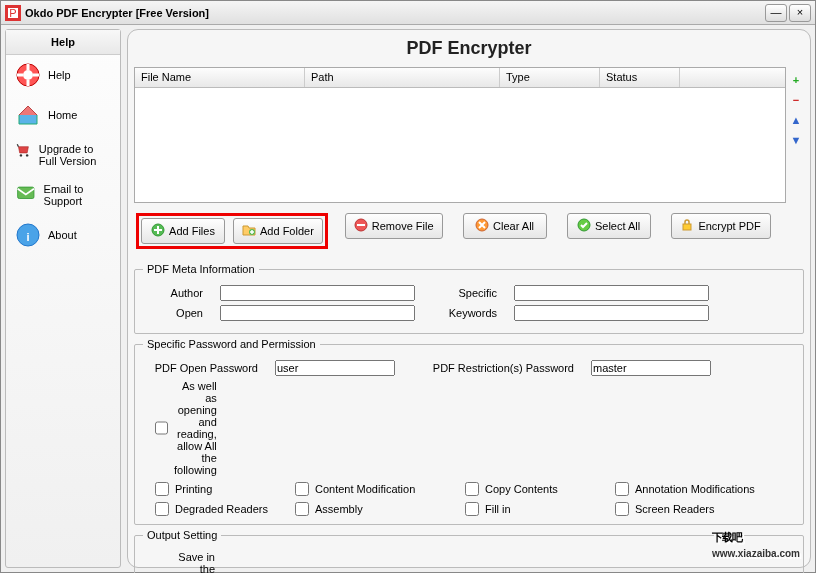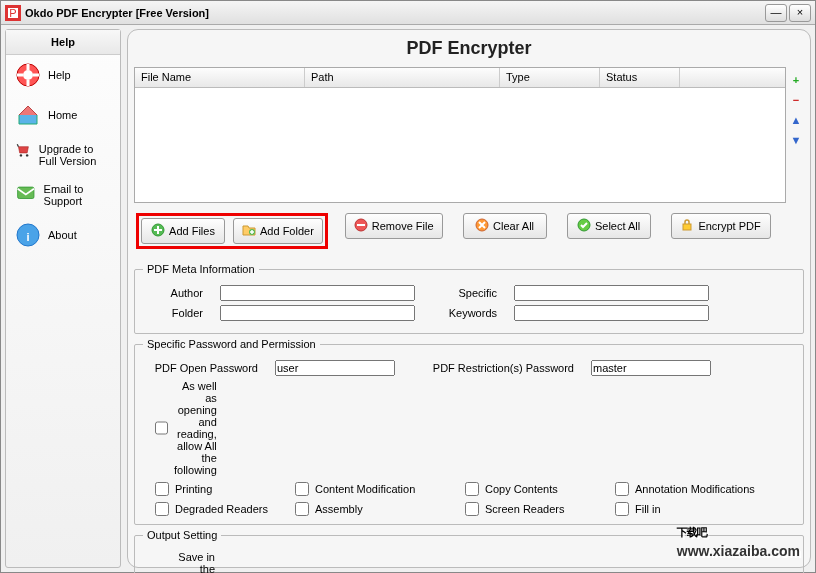--- a/index.html
+++ b/index.html
@@ -28,21 +28,21 @@
 fieldset { border: 1px solid #bbb; border-radius: 2px; padding: 6px 8px 8px 8px; margin-top: 4px; }
 legend { padding: 0 4px; font-size: 11px; }
 .form-row { display: flex; align-items: center; gap: 6px; margin: 4px 0; }
 .form-row label { width: 60px; text-align: right; }
 .perm-grid { display: grid; grid-template-columns: 140px 170px 150px 180px; row-gap: 6px; margin-top: 6px; }
 .chk { display: inline-flex; align-items: center; gap: 6px; }
 .chk input { width: 14px; height: 14px; }
 .radio { display: inline-flex; align-items: center; gap: 6px; }
 .radio input { width: 13px; height: 13px; }
 .watermark { position: absolute; right: 10px; bottom: 8px; font-size: 28px; font-weight: 900; color: #000; font-family: "Microsoft YaHei", sans-serif; letter-spacing: -1px; text-shadow: 2px 2px 0 #fff; }
-.watermark .sub { font-size: 14px; display: block; color: #333; letter-spacing: 0; }
+.watermark .sub { font-size: 10px; display: block; color: #333; letter-spacing: 0; }
 .wide-row { display: flex; align-items: center; gap: 24px; margin: 4px 0; }
 .wide-row .seg { display: flex; align-items: center; gap: 17px; }
 .wide-row label { text-align: right; }
 </style>
 </head>
 <body>
 
 <div class="window">
   <div class="titlebar">
     <span class="app-icon">
@@ -177,21 +177,21 @@
               <label style="width:60px">Author</label>
           <input type="text" style="width: 195px;" value="">
             </div>
           <div class="seg">
               <label style="width:58px">Specific</label>
           <input type="text" style="width: 195px;" value="">
             </div>
         </div>
         <div class="wide-row">
           <div class="seg">
-              <label style="width:60px">Folder</label>
+              <label style="width:60px">Open</label>
           <input type="text" style="width: 195px;" value="">
             </div>
           <div class="seg">
               <label style="width:58px">Keywords</label>
           <input type="text" style="width: 195px;" value="">
             </div>
         </div>
       </fieldset>
 
       <fieldset>
@@ -232,25 +232,25 @@
           <label class="chk">
               <input type="checkbox" style="">
               <span>Degraded Readers</span>
             </label>
           <label class="chk">
               <input type="checkbox" style="">
               <span>Assembly</span>
             </label>
           <label class="chk">
               <input type="checkbox" style="">
+              <span>Fill in</span>
+            </label>
+          <label class="chk">
+              <input type="checkbox" style="">
               <span>Screen Readers</span>
-            </label>
-          <label class="chk">
-              <input type="checkbox" style="">
-              <span>Fill in</span>
             </label>
         </div>
       </fieldset>
 
       <fieldset>
         <legend>Output Setting</legend>
         <div class="form-row" style="margin-left:12px">
           <label class="radio">
               <input type="radio" name="out" style="">
               <span>Save in the same folder as source</span>

